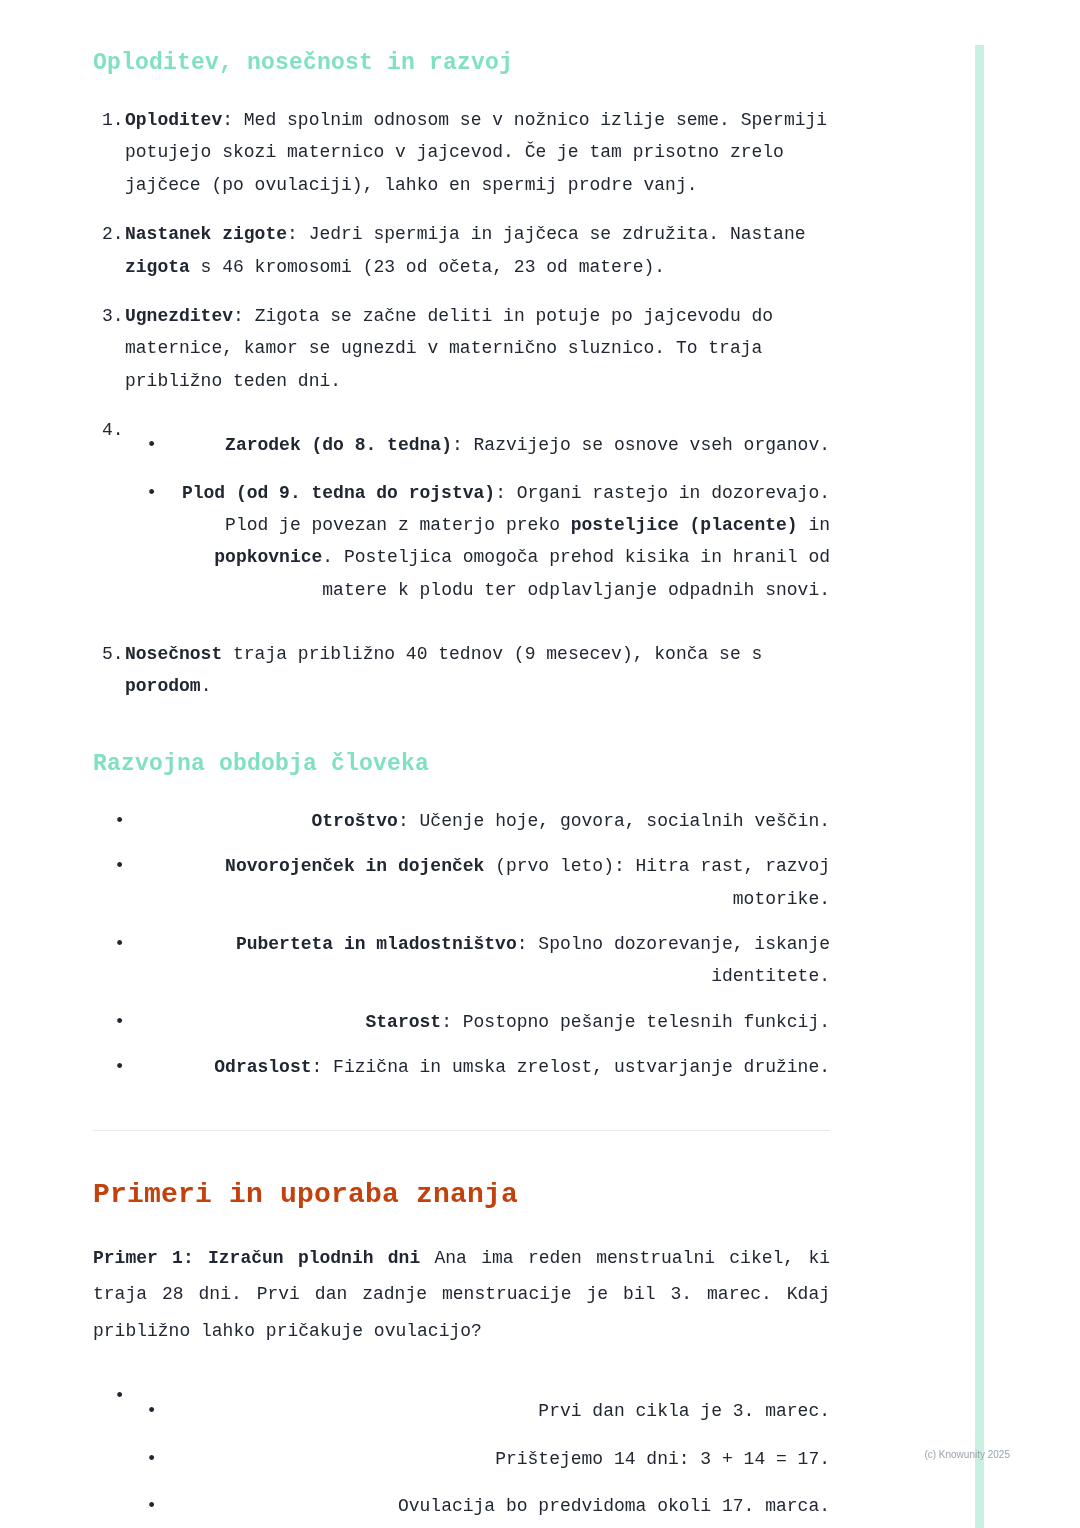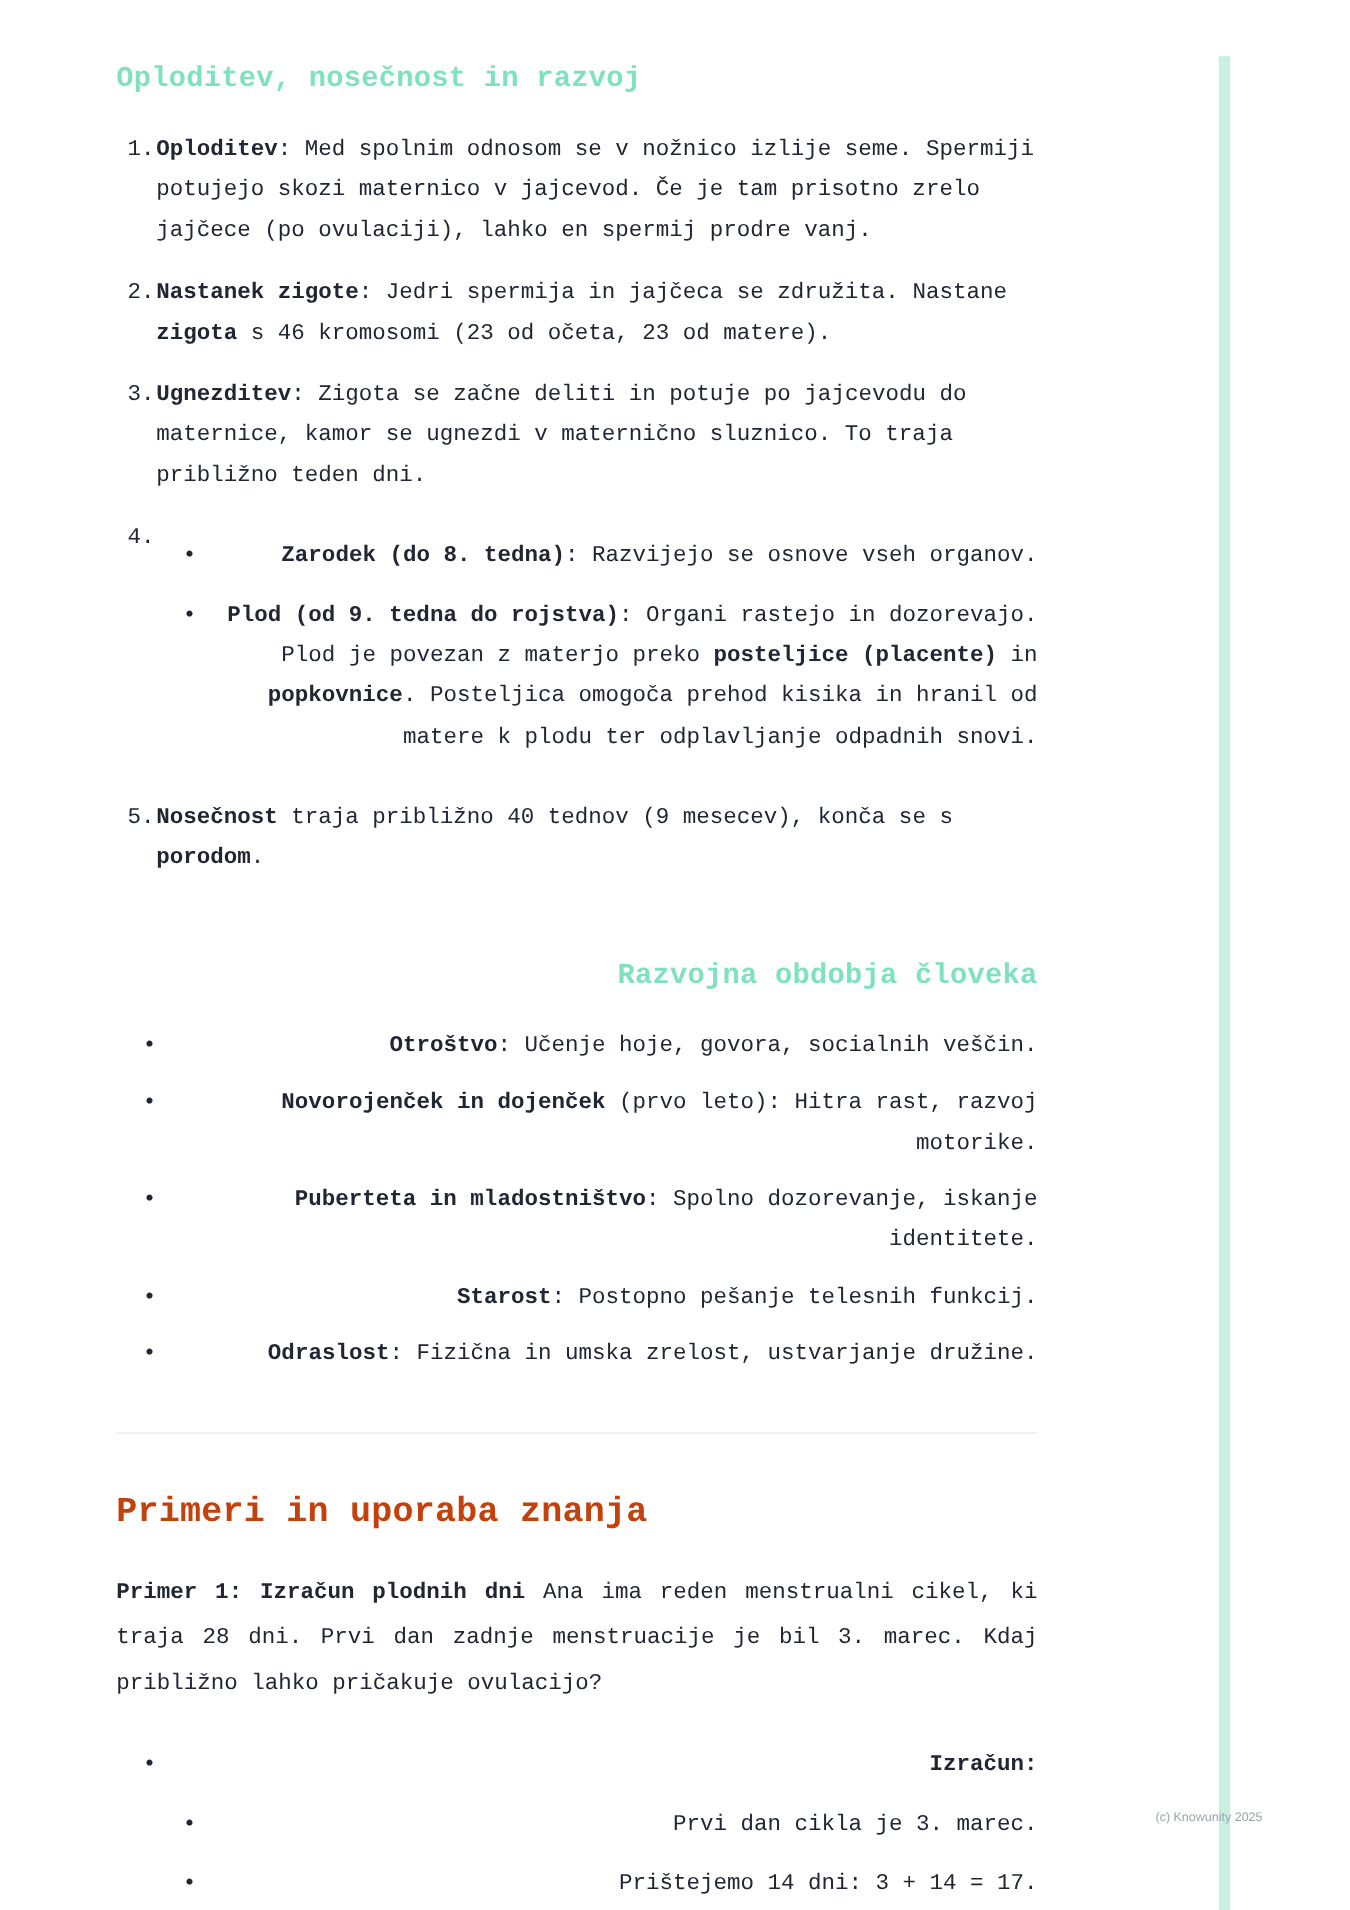--- a/index.html
+++ b/index.html
@@ -34,22 +34,21 @@
     font-family: Liberation Mono, monospace;
   }
   h2.mint {
     font-size: 23px;
     font-weight: 700;
     color: #7fe0c2;
     margin: 0 0 28px 0;
     letter-spacing: 0.2px;
   }
   h2.mint.second {
-    margin-top: 64px;
-    text-align: right;
+    margin-top: 48px;
   }
   h1.mint-big {
     font-size: 28px;
     font-weight: 800;
     color: #c2410c;
     margin: 48px 0 0 0;
     letter-spacing: 0.2px;
   }
   .num-list {
     list-style: none;
@@ -188,21 +187,20 @@
 
     <hr class="divider">
 
     <h1 class="mint-big">Primeri in uporaba znanja</h1>
 
     <p class="intro"><span class="b">Primer 1: Izračun plodnih dni</span><span> Ana ima reden menstrualni cikel, ki traja 28 dni. Prvi dan zadnje menstruacije je bil 3. marec. Kdaj približno lahko pričakuje ovulacijo?</span></p>
 
     <ul class="bullet-list examples-list">
       <li class="bullet-item">
         <div class="iwrap">
-          <div class="itext"><span class="b">Izračun:</span></div>
           <ul class="bullet-list nested">
             <li class="bullet-item">
               <div class="itext"><span>Prvi dan cikla je 3. marec.</span></div>
             </li>
             <li class="bullet-item">
               <div class="itext"><span>Prištejemo 14 dni: 3 + 14 = 17.</span></div>
             </li>
             <li class="bullet-item">
               <div class="itext"><span>Ovulacija bo predvidoma okoli 17. marca.</span></div>
             </li>

